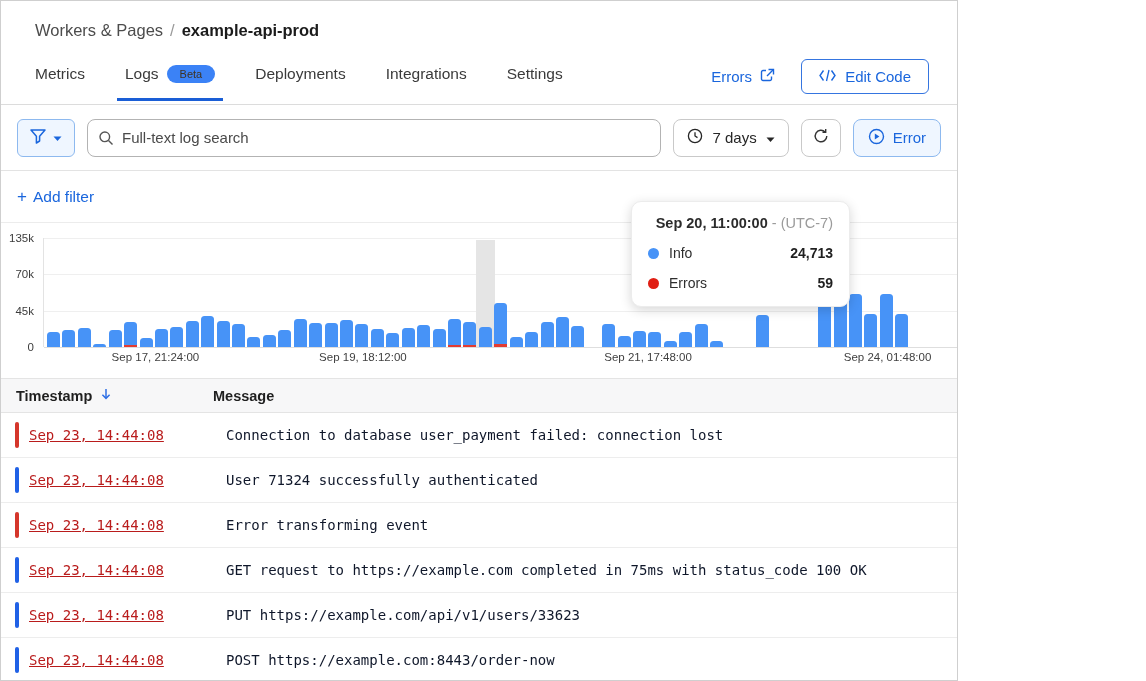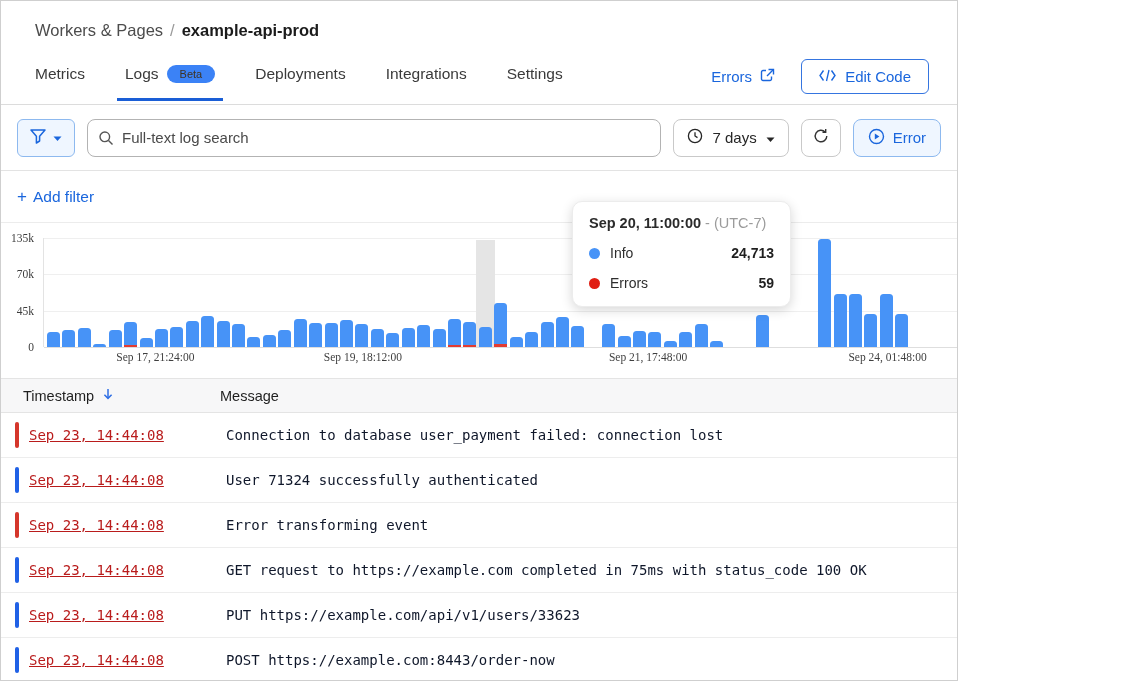--- a/index.html
+++ b/index.html
@@ -46,53 +46,53 @@
               background:#eff6ff; border:1px solid #8db9ef; border-radius:8px;
               color:#1a66dd; font-size:15px; cursor:pointer; }
 
   
   .add-filter-row { height:52px; display:flex; align-items:center; padding-left:16px;
                     border-bottom:1px solid #ececec; }
   .add-filter { color:#1a66dd; font-size:15.5px; cursor:pointer; display:flex; gap:6px; align-items:center; }
   .add-filter .plus { font-size:17px; }
 
   
-  .chart-section { position:relative; height:150px;font-family:Liberation Serif, serif; }
+  .chart-section { position:relative; height:150px; }
   .y-axis { position:absolute; left:0; top:15px; width:38px; height:109px; }
   .y-tick { position:absolute; right:5px; transform:translateY(-50%); font-size:11.5px; color:#3c3c3c; }
   .plot { position:absolute; left:42px; right:0; top:15px; height:109px;
           border-left:1px solid #e3e3e3; }
   .gridline { position:absolute; left:0; right:0; height:1px; background:#efefef; }
   .gridline.base { background:#dedede; }
   .bars { position:absolute; left:3px; right:2px; top:0; bottom:0; display:flex;
           justify-content:space-between; align-items:flex-end; }
   .slot { position:relative; width:13px; height:100%; display:flex; align-items:flex-end; justify-content:center; }
   .slot.hovered::before { content:''; position:absolute; left:-3px; right:-3px; top:2px; bottom:0;
                           background:#e5e5e5; }
   .bar { position:relative; width:13px; border-radius:3.5px 3.5px 0 0; z-index:1; }
   .bar .err { position:absolute; bottom:0; left:0; right:0; }
   .x-ticks { position:absolute; left:42px; right:0; top:128px; height:16px; }
   .x-tick { position:absolute; transform:translateX(-50%); font-size:11.5px; color:#3f3f3f; white-space:nowrap; }
 
   
-  .chart-tooltip { position:absolute; left:571px; top:200px; width:219px; background:#fff;
+  .chart-tooltip { position:absolute; left:630px; top:200px; width:219px; background:#fff;
                    border:1px solid #ececec; border-radius:10px; padding:13px 16px 15px;
-                   box-shadow:0 3px 12px rgba(0,0,0,.16); z-index:10; }
+                   box-shadow:0 3px 12px rgba(0,0,0,.16); z-index:10;text-align:right; }
   .tt-head { font-size:14.5px; }
   .tt-time { font-weight:bold; color:#2b2b2b; }
   .tt-zone { color:#9b9b9b; }
   .tt-row { display:flex; align-items:center; gap:10px; margin-top:14px; font-size:14px; color:#2e2e2e; }
   .tt-dot { width:11px; height:11px; border-radius:50%; flex:none; }
   .tt-val { margin-left:auto; font-weight:bold; color:#1f1f1f; }
 
   
   .log-table { margin-top:5px; }
   .tbl-header { display:flex; align-items:center; height:35px; background:#f7f7f8;
                 border-top:1px solid #e4e4e4; border-bottom:1px solid #e4e4e4;
-                padding-left:22px; font-size:14.5px; font-weight:normal; color:#1f1f1f; }
+                padding-left:15px; font-size:14.5px; font-weight:bold; color:#1f1f1f; }
   .th-timestamp { width:197px; display:flex; align-items:center; gap:7px; }
   .log-row { display:flex; align-items:center; height:45px; border-bottom:1px solid #ededed;
              padding-left:14px; cursor:pointer; background:#fff; }
   .sev { width:4px; height:26px; border-radius:2px; flex:none; margin-right:10px; }
   .mono { font-family:"DejaVu Sans Mono", monospace; font-size:14px; }
   .cell-ts { width:197px; color:#b91c1c; flex:none;text-decoration:underline; }
   .cell-msg { color:#0f172a; white-space:nowrap;text-align:center; }
 </style>
 </head>
 <body>

